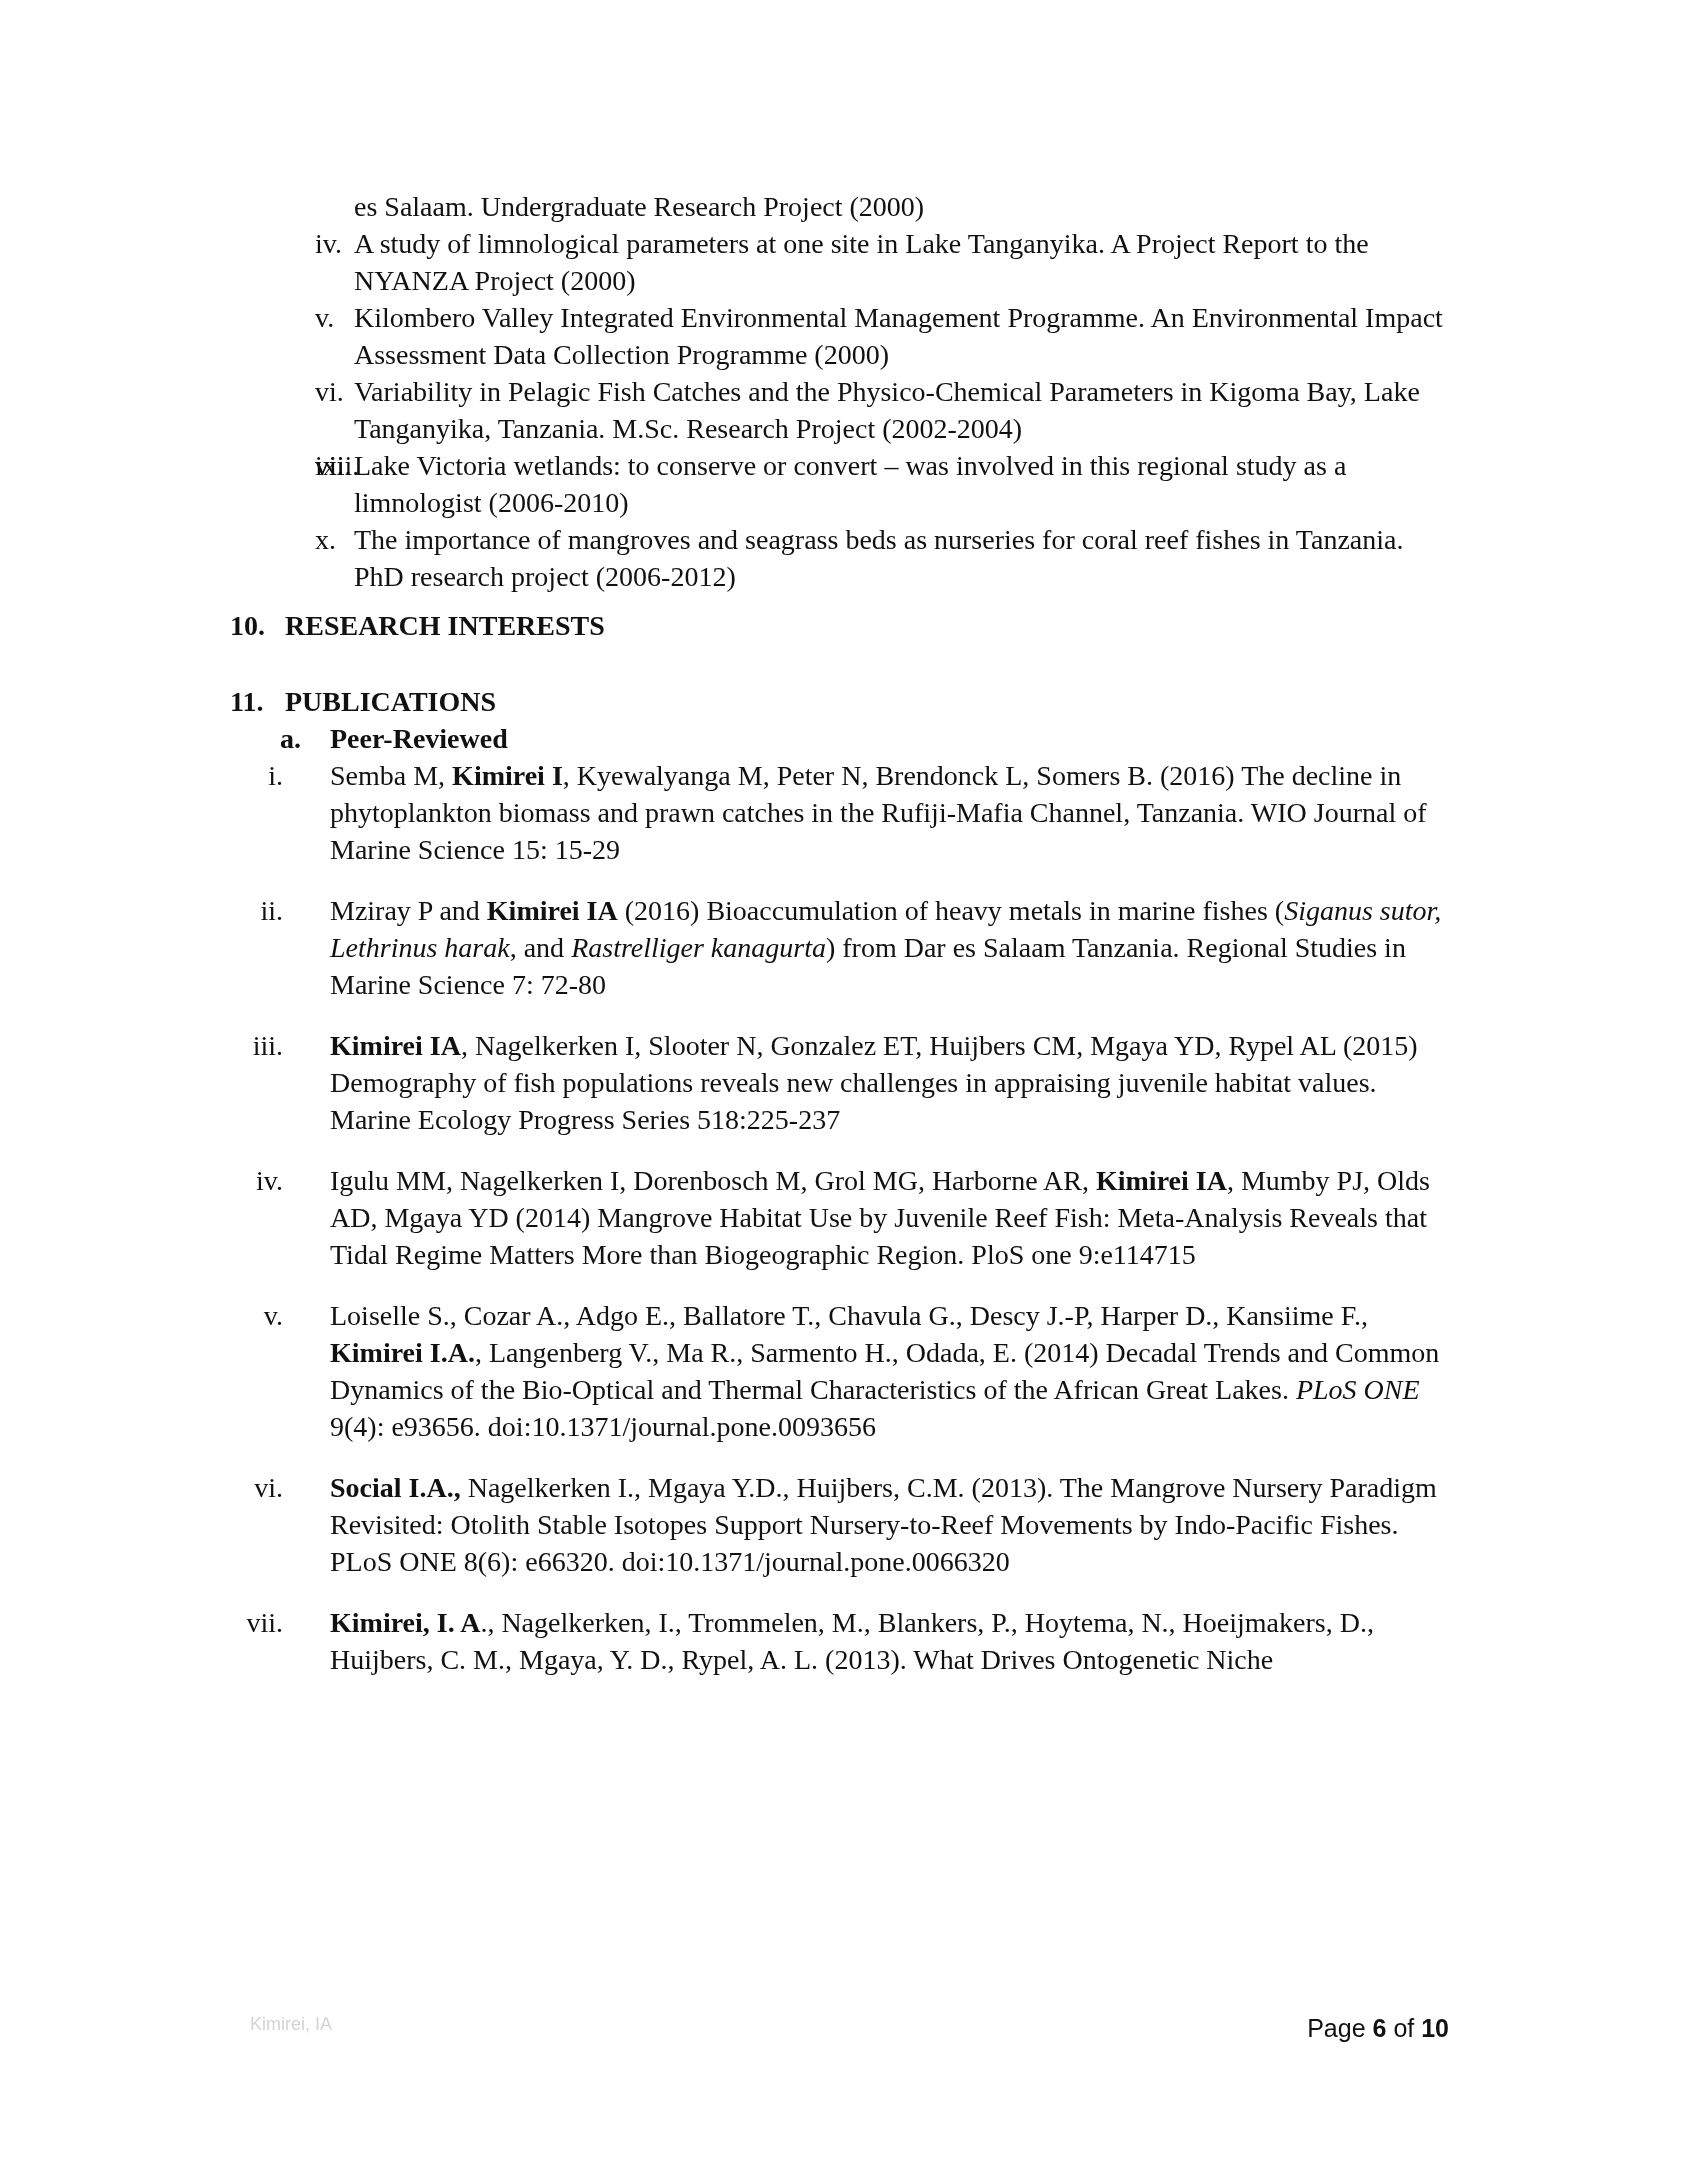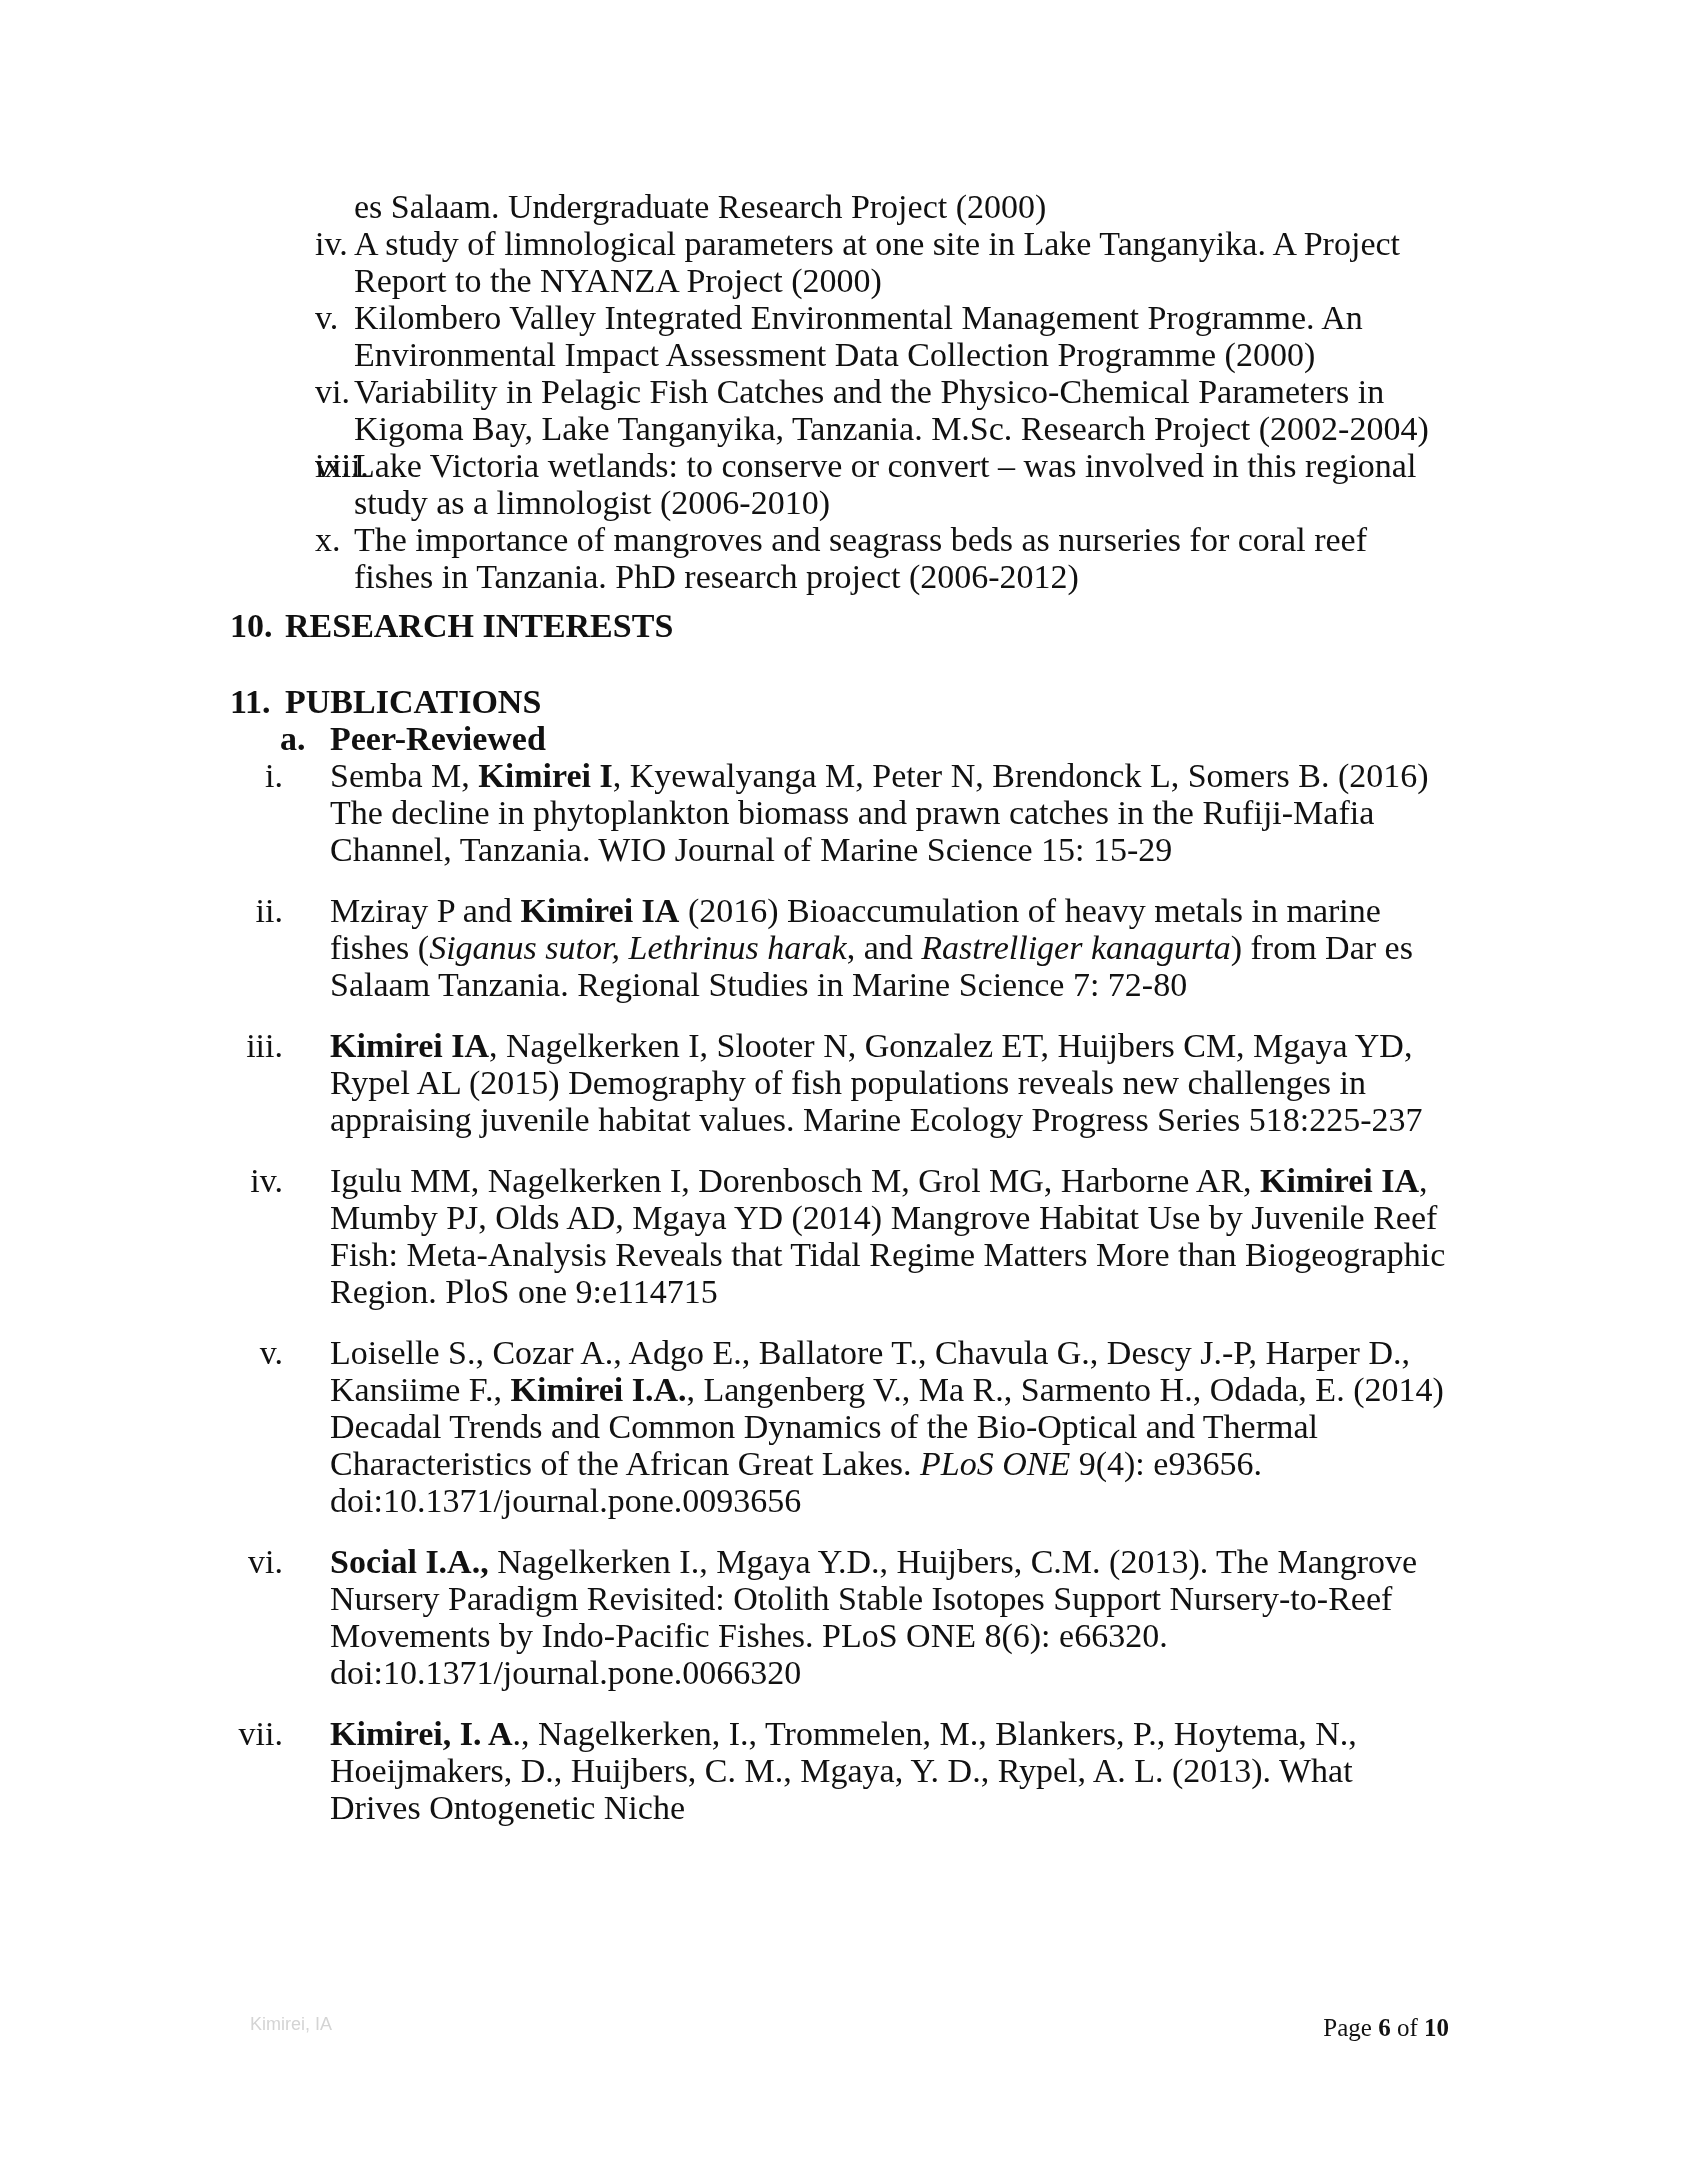--- a/index.html
+++ b/index.html
@@ -1,20 +1,20 @@
 <!DOCTYPE html>
 <html><head>
 <meta charset="utf-8">
 <style>
   html, body { margin: 0; padding: 0; background: #ffffff; }
   body { width: 1683px; height: 2178px; position: relative; overflow: hidden;
          font-family: "Liberation Serif", "DejaVu Serif", serif; color: #111111; }
   .page { position: absolute; left: 0; top: 0; width: 1683px; height: 2178px; background: #fff; }
 
-  .content { position: absolute; left: 230px; top: 188px; width: 1218px; font-size: 34px; line-height: 37px; }
+  .content { position: absolute; left: 230px; top: 188px; width: 1218px; font-size: 28px; line-height: 37px; }
 
   
   .proj-list { margin: 0; padding: 0; list-style: none; }
   .proj-item { position: relative; padding-left: 124px; }
   .proj-item .num { position: absolute; left: 85px; top: 0; }
   .proj-item .txt { display: block; text-indent: 0; }
   .proj-cont { padding-left: 124px; }
 
   .section { margin-top: 12px; }
   .section-head { font-weight: bold; display: flex; }
@@ -25,21 +25,21 @@
   .subhead .sl { width: 50px; display: inline-block; }
 
   .pub-list { margin: 0; padding: 0; list-style: none; }
   .pub-item { position: relative; padding-left: 100px; margin-bottom: 24px; }
   .pub-item .pnum { position: absolute; left: 0; width: 53px; text-align: right; top: 0; }
   .pub-item b { font-weight: bold; font-family: Liberation Serif, serif; }
   .pub-item i { font-style: italic; }
 
   .footer-left { position: absolute; left: 250px; top: 2014px; font-family: "Liberation Sans", "DejaVu Sans", sans-serif;
                  font-size: 18px; color: #d4d4d4; }
-  .footer-right { position: absolute; right: 234px; top: 2014px; font-family: Liberation Serif, serif;
+  .footer-right { position: absolute; right: 234px; top: 2014px; font-family: Liberation Sans, sans-serif;
                   font-size: 25px; color: #111111; }
   .footer-right .bold { font-weight: bold; }
 </style>
 </head>
 <body>
 
 <div class="page">
   <div class="content">
 
     <div class="proj-cont">es Salaam. Undergraduate Research Project (2000)</div>

